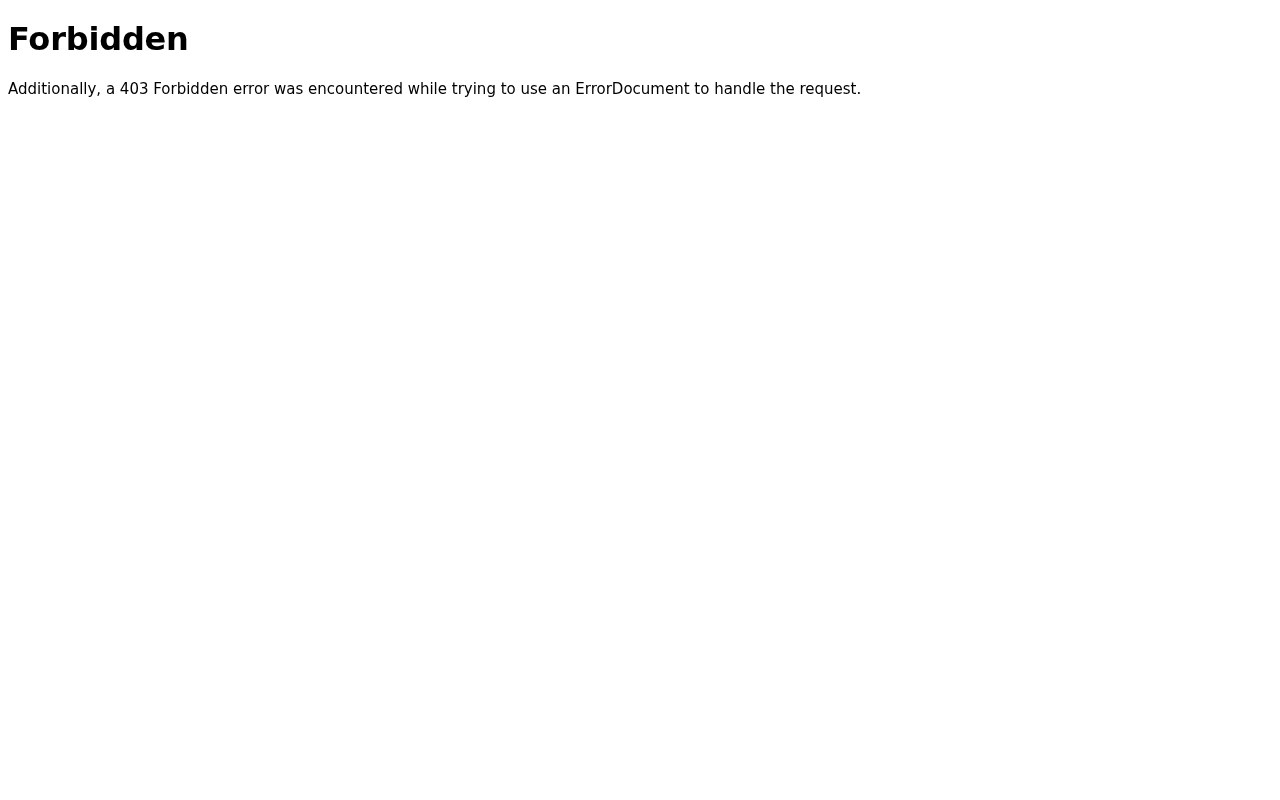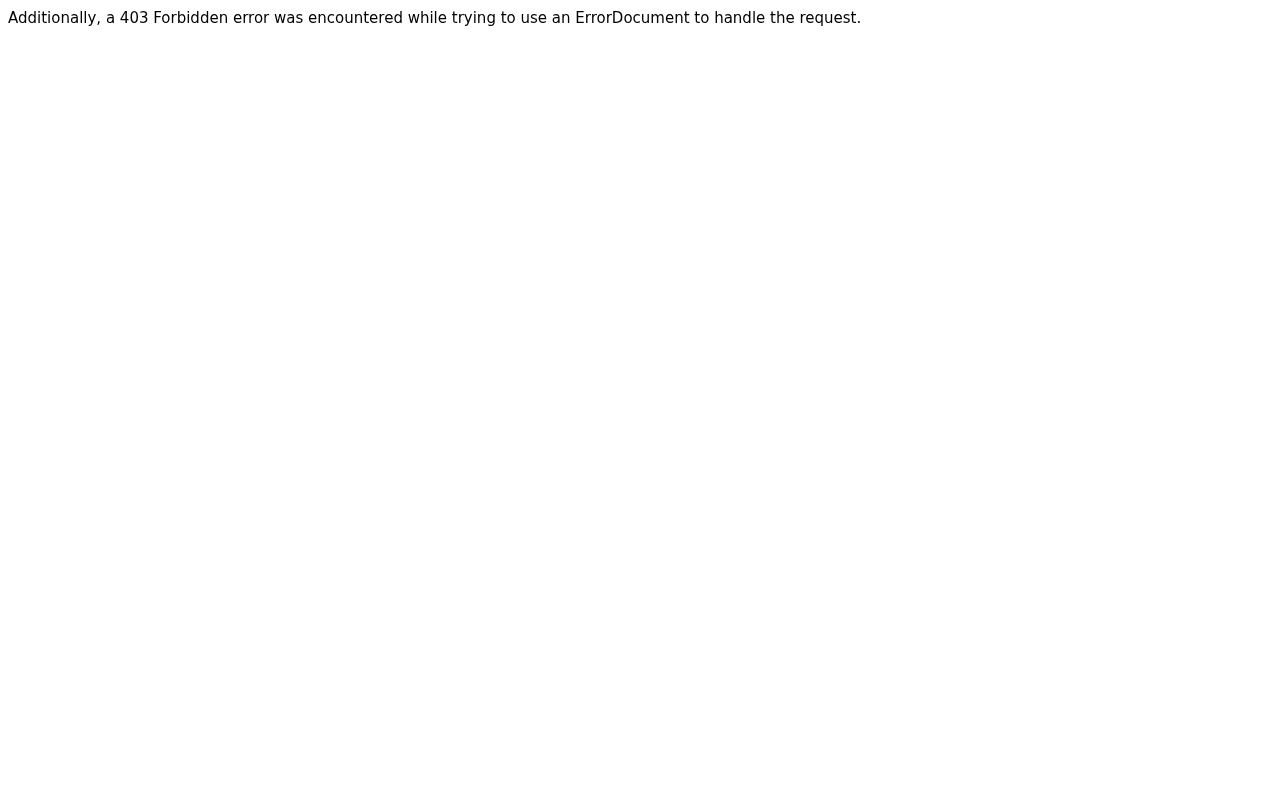--- a/index.html
+++ b/index.html
@@ -34,14 +34,15 @@
     color: #000000;
   }
   p.error-text:last-child {
     margin-bottom: 0;
   }
 </style>
 </head>
 <body>
 
 <div class="page">
+  <h1 class="error-title">Forbidden</h1>
   <p class="error-text">Additionally, a 403 Forbidden error was encountered while trying to use an ErrorDocument to handle the request.</p>
 </div>
 
 </body></html>

